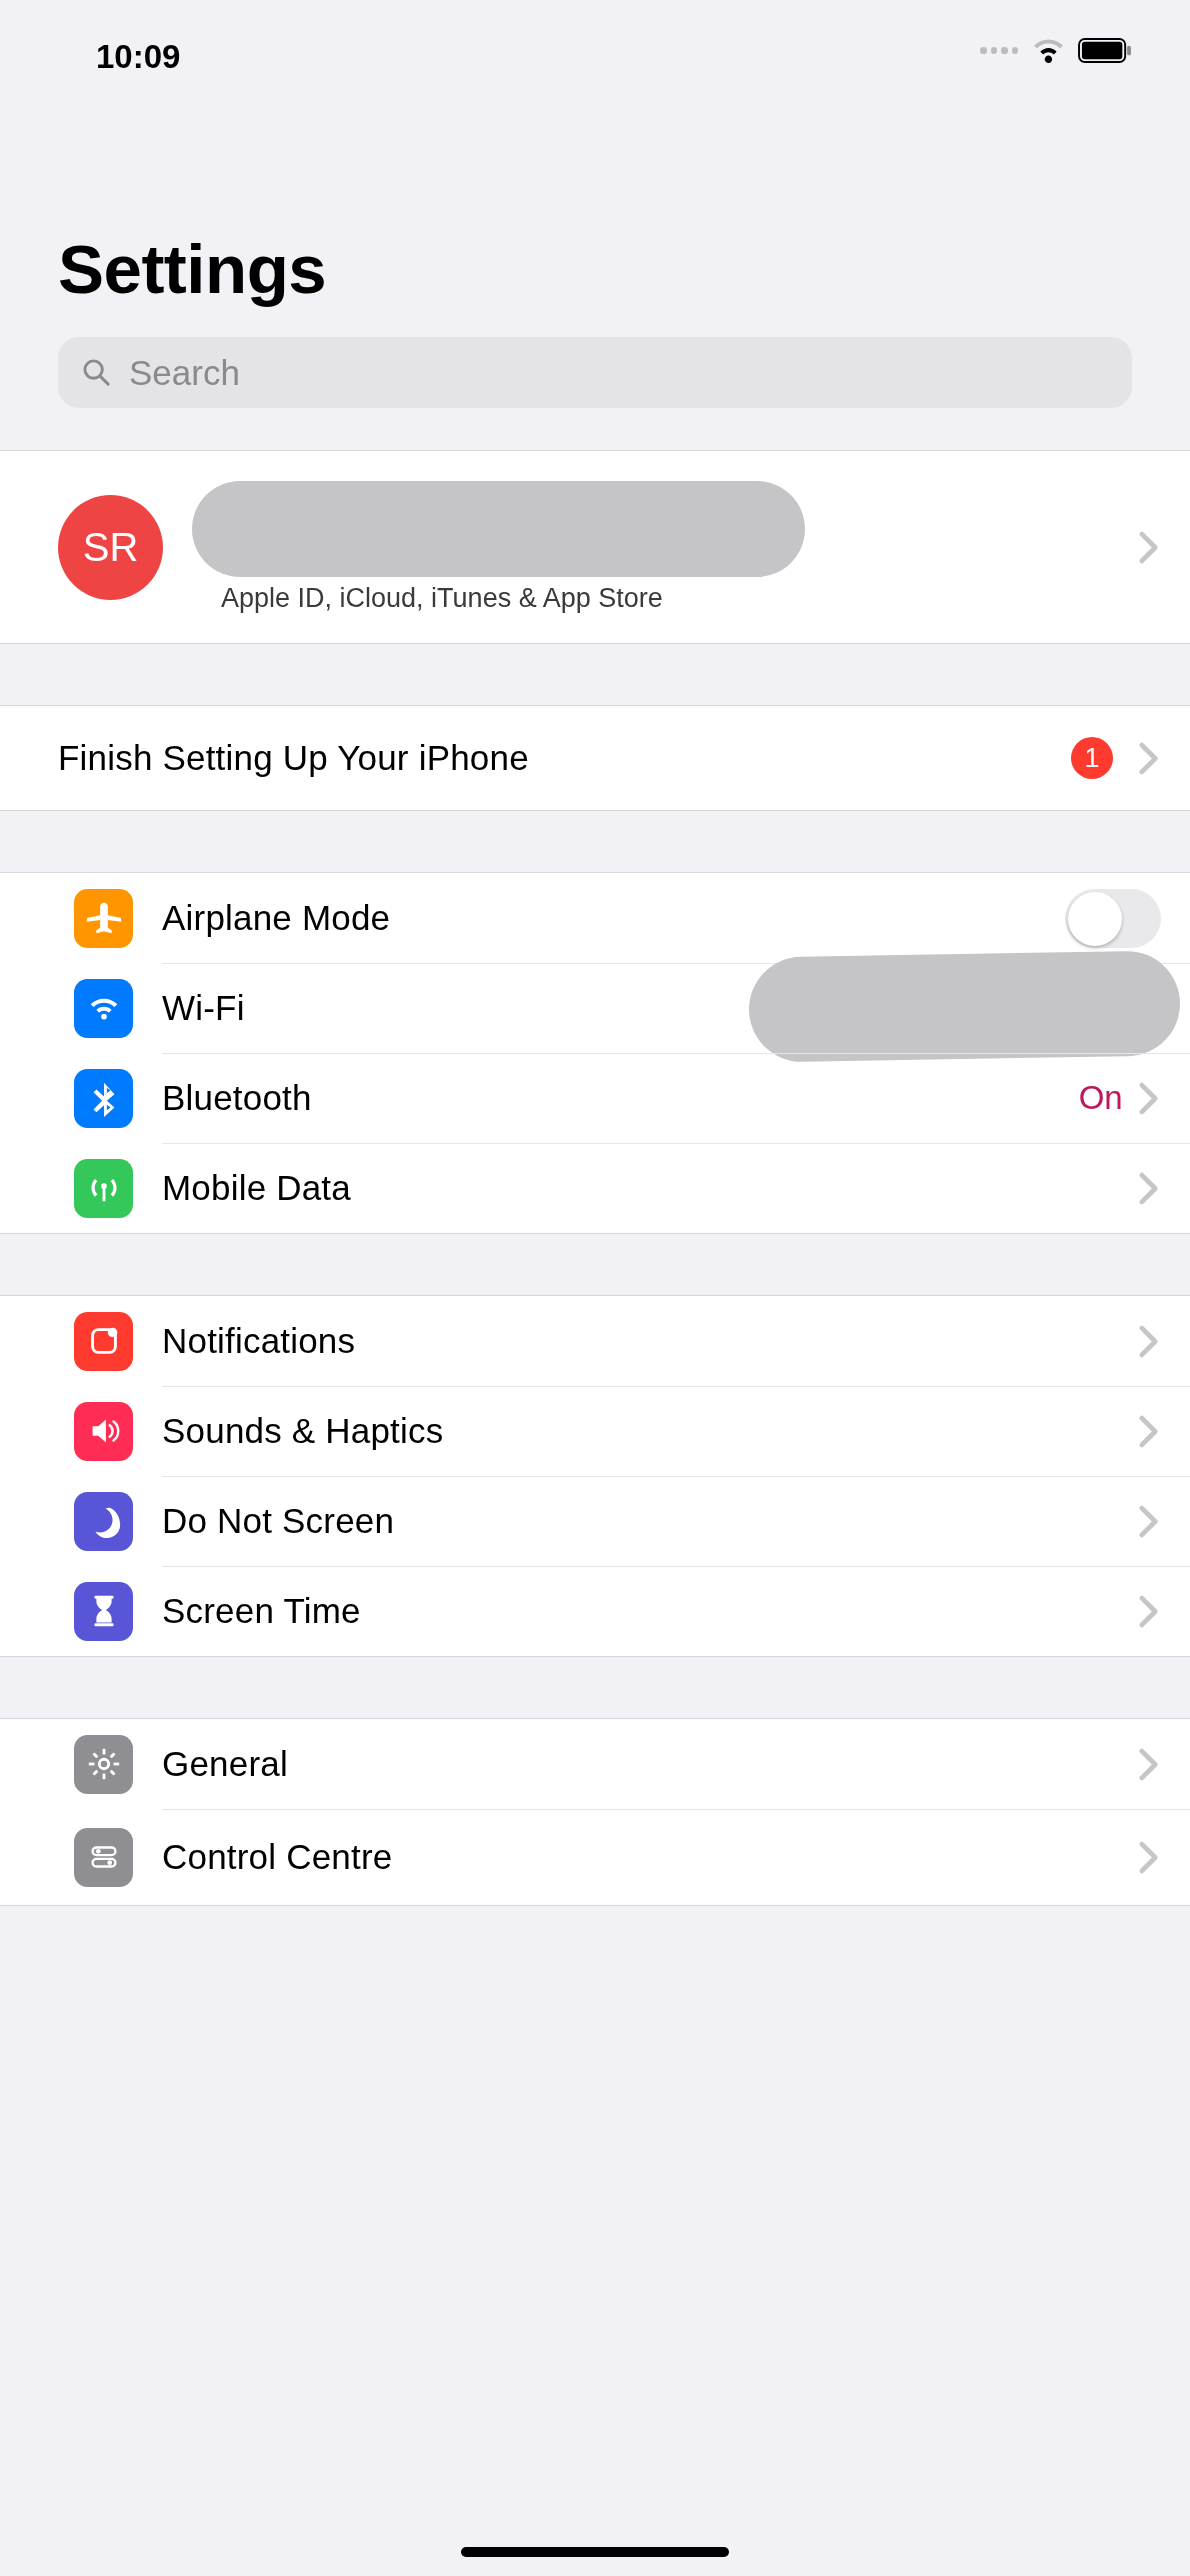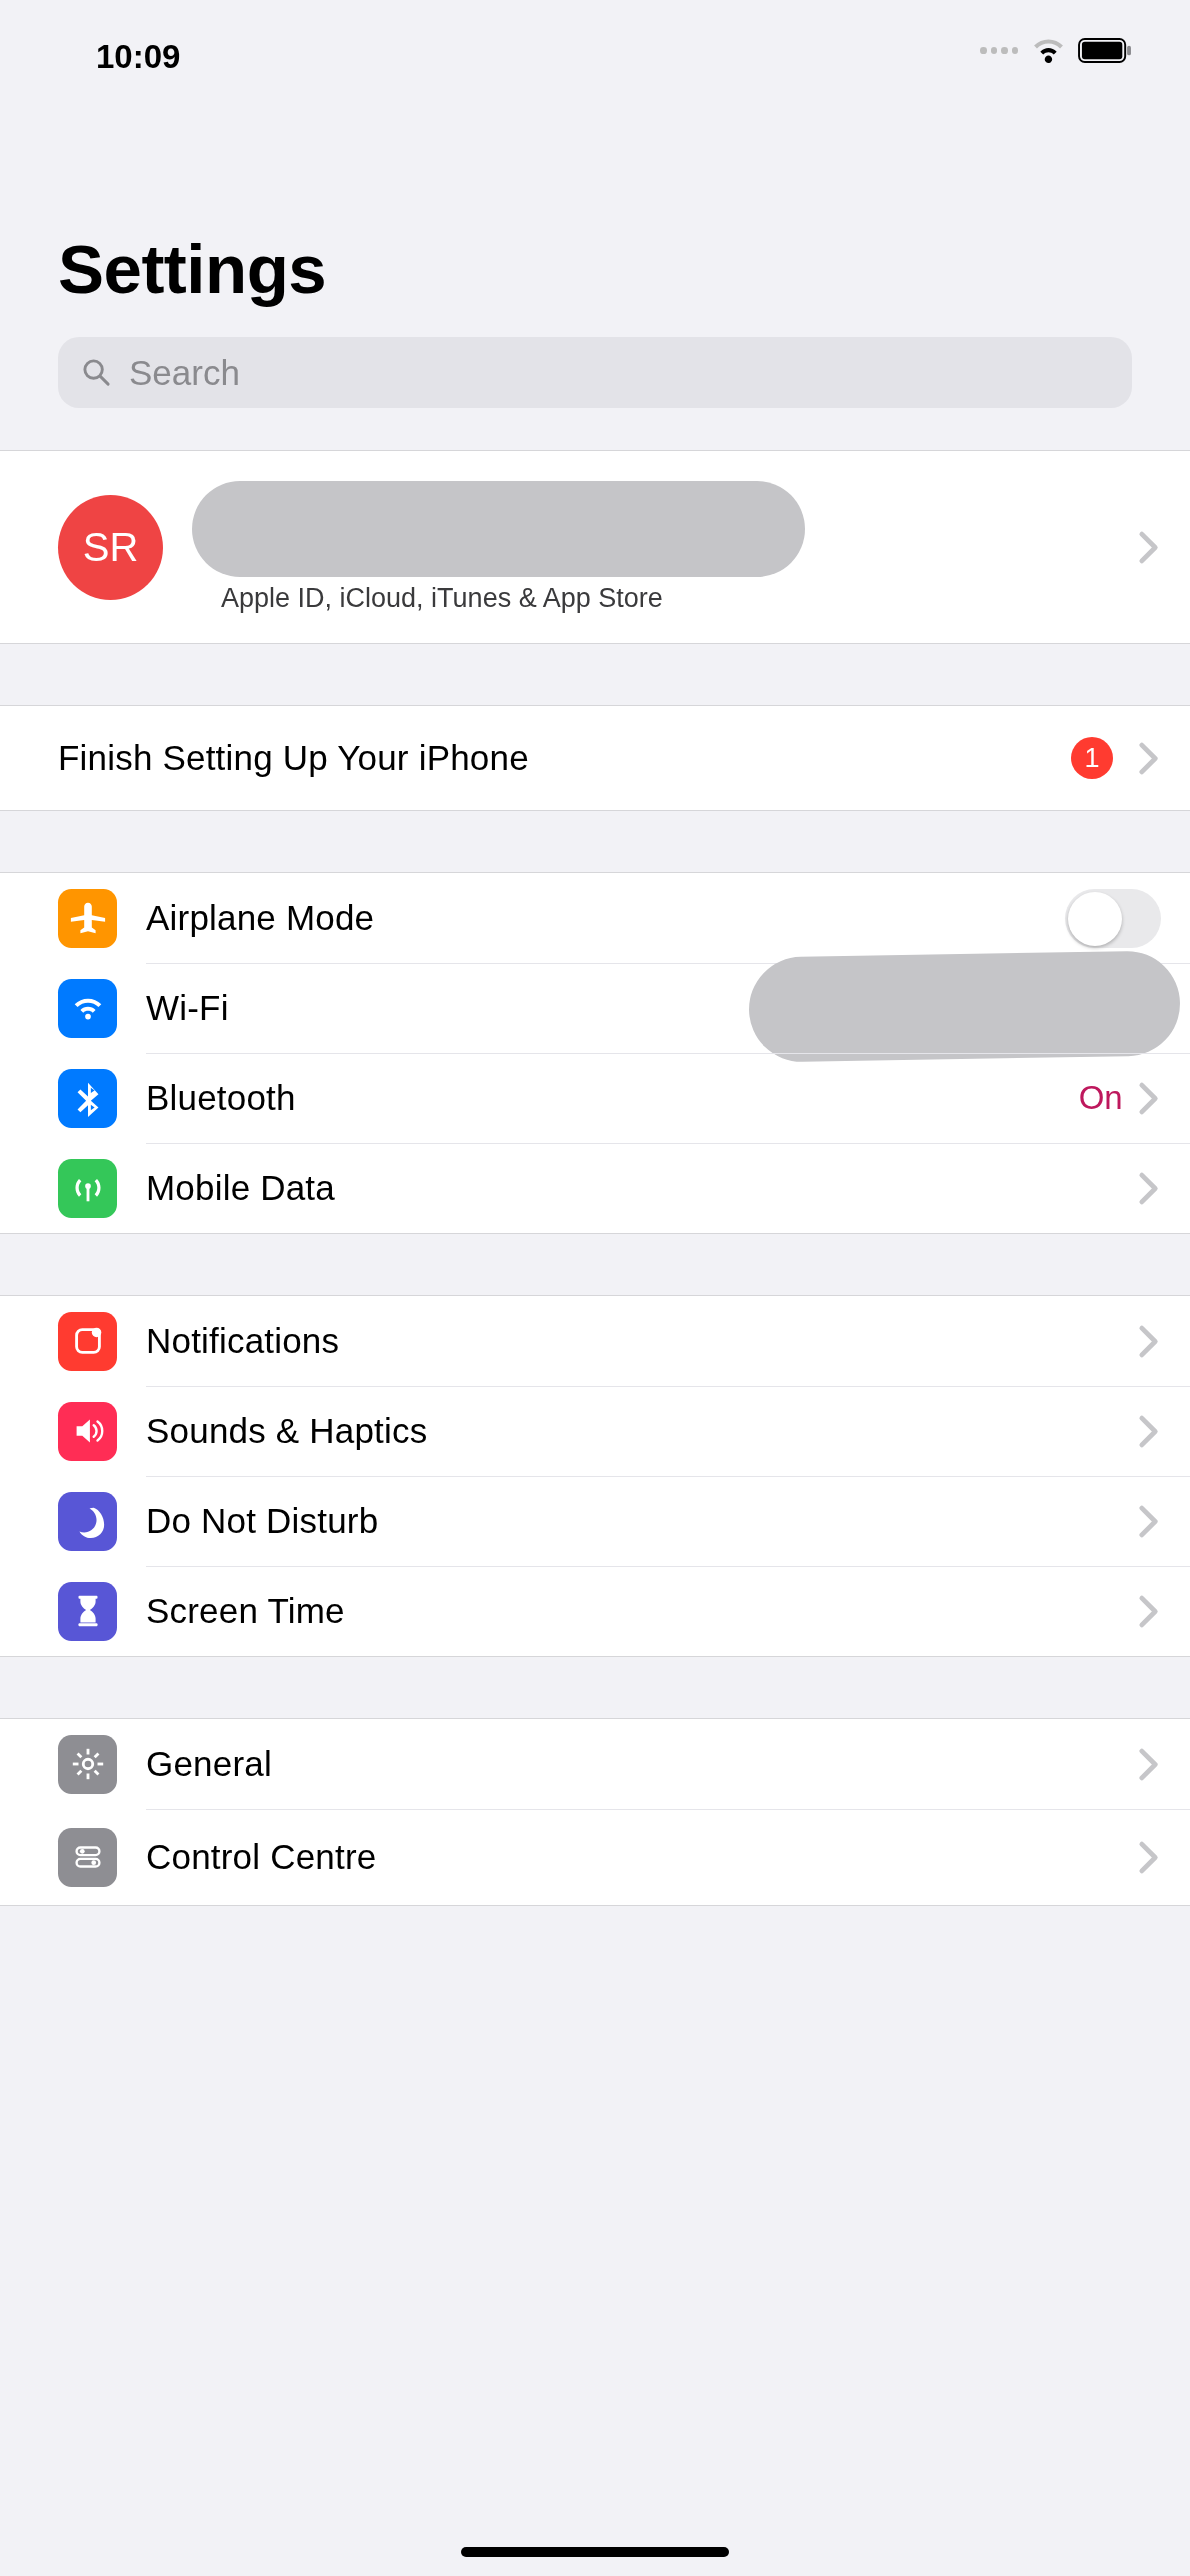--- a/index.html
+++ b/index.html
@@ -207,20 +207,21 @@
     transform: translateX(-50%);
     width: 268px;
     height: 9.6px;
     border-radius: 9.6px;
     background: #000;
   }
 
   
   .indent-rows .row {
     padding-left: 58px;
+    margin-left: 16px;
   }
   .indent-rows .row + .row::before {
     content: "";
     position: absolute;
     left: 146px;
     right: 0;
     top: 0;
     height: 1px;
     background: #e5e5ea;
   }
@@ -389,21 +390,21 @@
         </svg>
     </span>
   </div>
 
   <div class="row">
     <div class="icon-box" style="background:#5856d6">
       <svg width="38" height="38" viewBox="0 0 40 40">
           <path d="M26 6c-1.5 0-3 .3-4.4.8C26 9 29 13.7 29 19c0 7.2-5.8 13-13 13-1.8 0-3.5-.4-5-1 2.3 4.2 6.8 7 12 7 7.7 0 14-6.3 14-14 0-8.4-5-16-11-18z" fill="#fff"></path>
         </svg>
     </div>
-    <div class="row-label">Do Not Disturb</div>
+    <div class="row-label">Do Not Screen</div>
     <span class="chevron">
       <svg width="23" height="35" viewBox="0 0 24 36">
           <polyline points="4,4 18,18 4,32" fill="none" stroke="#c6c6c9" stroke-width="5" stroke-linecap="round" stroke-linejoin="round"></polyline>
         </svg>
     </span>
   </div>
 
   <div class="row">
     <div class="icon-box" style="background:#5856d6">
       <svg width="38" height="38" viewBox="0 0 40 40">

